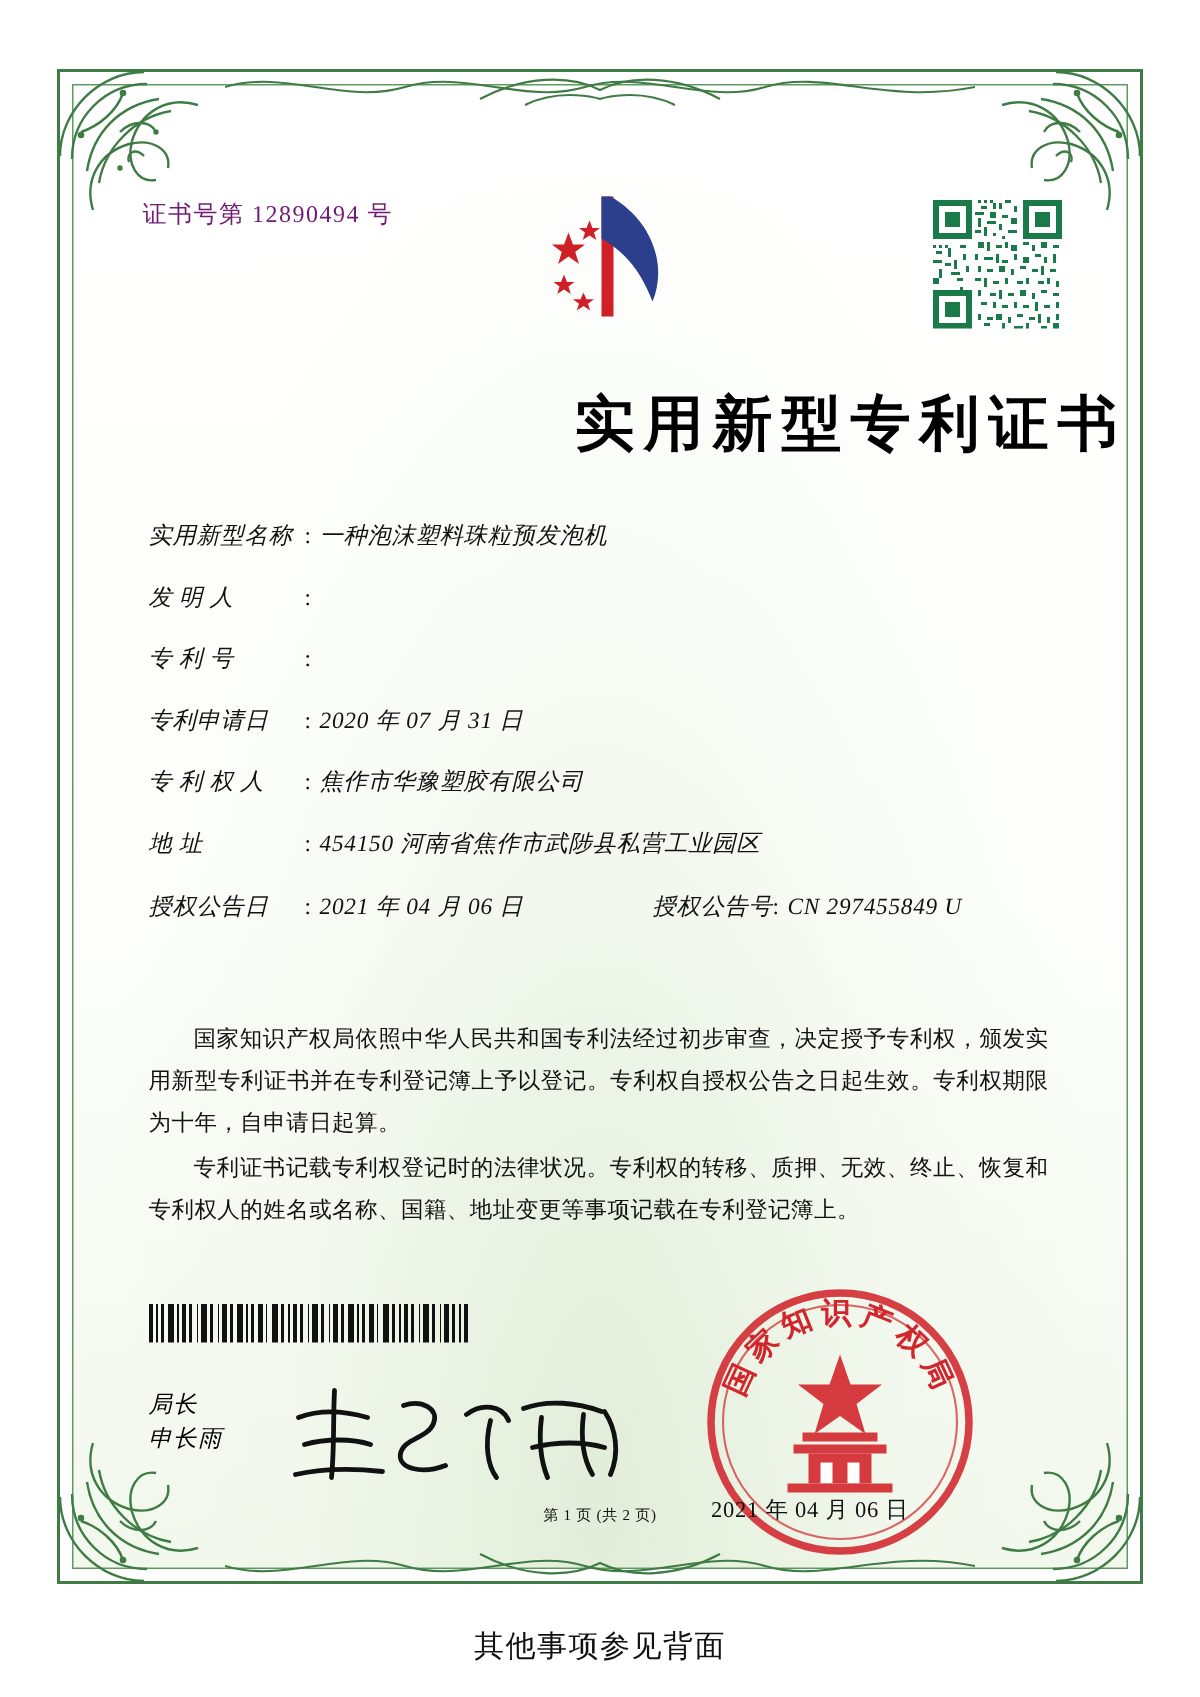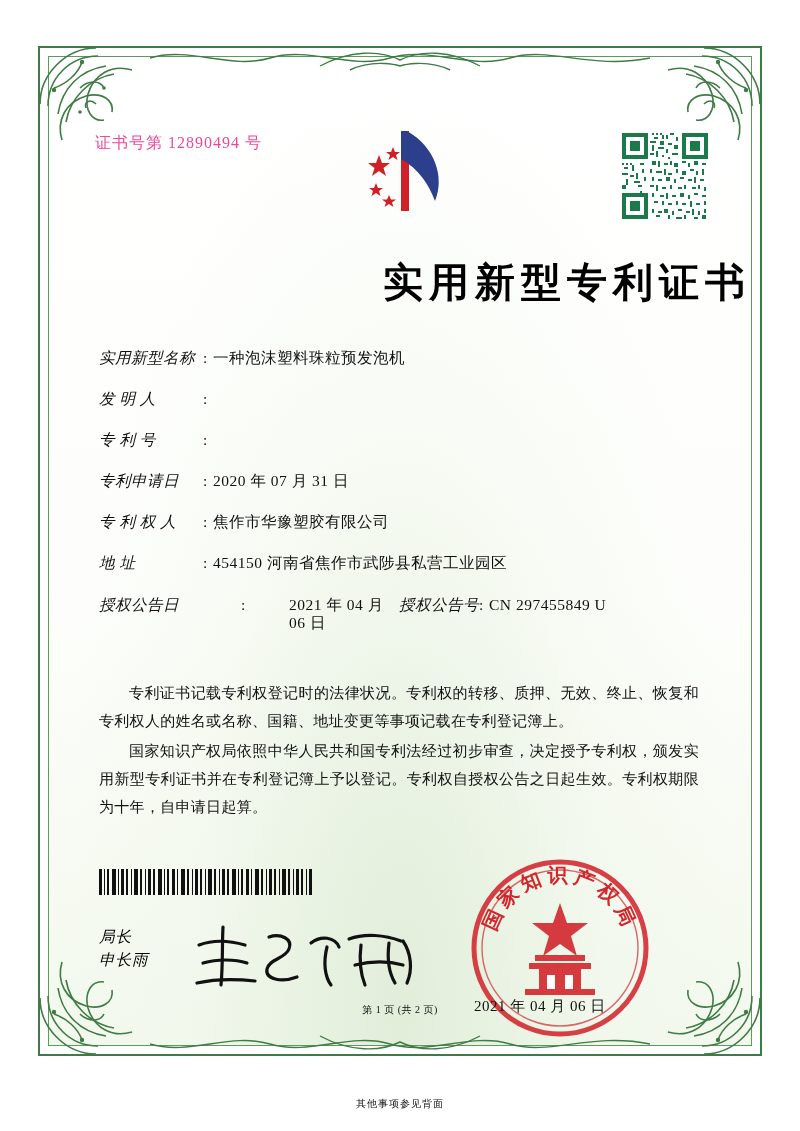--- a/index.html
+++ b/index.html
@@ -58,21 +58,21 @@
   .content {
     position: absolute;
     left: 49px; top: 57px;
     width: 702px; height: 988px;
   }
   .cert-no {
     position: absolute;
     left: 46px; top: 76px;
     font-size: 16px;
     letter-spacing: 1px;
-    color: #ec4899;
+    color: #701a75;
   }
   .logo {
     position: absolute;
     left: 300px; top: 68px;
     width: 110px; height: 96px;
   }
   .qr {
     position: absolute;
     right: 43px; top: 76px;
     width: 86px; height: 86px;
@@ -104,25 +104,26 @@
     width: 104px;
     flex: 0 0 104px;
     letter-spacing: 0.5px;
     white-space: nowrap;
     font-style: italic;
   }
   .f-colon { width: 10px; flex: 0 0 10px; }
   .f-value {
     flex: 1 1 auto;
     letter-spacing: 0.5px;
+    font-style: italic;
   }
   .row-split { display: flex; align-items: baseline; }
-  .split-left { flex: 0 0 300px; display: flex; align-items: baseline; gap: 38px; }
+  .split-left { flex: 0 0 300px; display: flex; align-items: baseline; }
   .split-right { display: flex; align-items: baseline; }
-  .split-right .f-label { width: auto; flex: 0 0 auto; }
+  .split-right .f-label { width: auto; flex: 0 0 auto; margin-left: 36px; }
 
   .paras {
     position: absolute;
     left: 50px; top: 622px;
     width: 600px;
     font-size: 15px;
     line-height: 28px;
     color: #111;
     text-align: justify;
   }
@@ -164,21 +165,21 @@
     left: 0; right: 0; bottom: 28px;
     text-align: center;
     font-size: 10px;
     color: #111;
     letter-spacing: 0.5px;
   }
   .footnote {
     position: absolute;
     left: 0; right: 0; bottom: 20px;
     text-align: center;
-    font-size: 10px;
+    font-size: 20px;
     color: #111;
     letter-spacing: 1px;
   }
 </style>
 </head>
 <body>
 
 <div id="page">
 
   <div class="border-outer"></div>
@@ -466,22 +467,22 @@
         <span class="split-right">
           <span class="f-label">授权公告号</span>
           <span class="f-colon">:</span>
           <span class="f-value">CN 297455849 U</span>
         </span>
       </div>
 
     </div>
 
     <div class="paras">
+      <p class="para">国家知识产权局依照中华人民共和国专利法经过初步审查，决定授予专利权，颁发实用新型专利证书并在专利登记簿上予以登记。专利权自授权公告之日起生效。专利权期限为十年，自申请日起算。</p>
       <p class="para">专利证书记载专利权登记时的法律状况。专利权的转移、质押、无效、终止、恢复和专利权人的姓名或名称、国籍、地址变更等事项记载在专利登记簿上。</p>
-      <p class="para">国家知识产权局依照中华人民共和国专利法经过初步审查，决定授予专利权，颁发实用新型专利证书并在专利登记簿上予以登记。专利权自授权公告之日起生效。专利权期限为十年，自申请日起算。</p>
     </div>
 
     <div class="barcode">
       <svg width="215" height="26" viewBox="0 0 215 26" shape-rendering="crispEdges">
         <rect width="215" height="26" fill="#ffffff" opacity="0"></rect>
         <g fill="#111">
           <rect x="0" y="0" width="3" height="26"></rect>
             <rect x="5" y="0" width="1" height="26"></rect>
           <rect x="8" y="0" width="2" height="26"></rect>
             <rect x="13" y="0" width="4" height="26"></rect>

